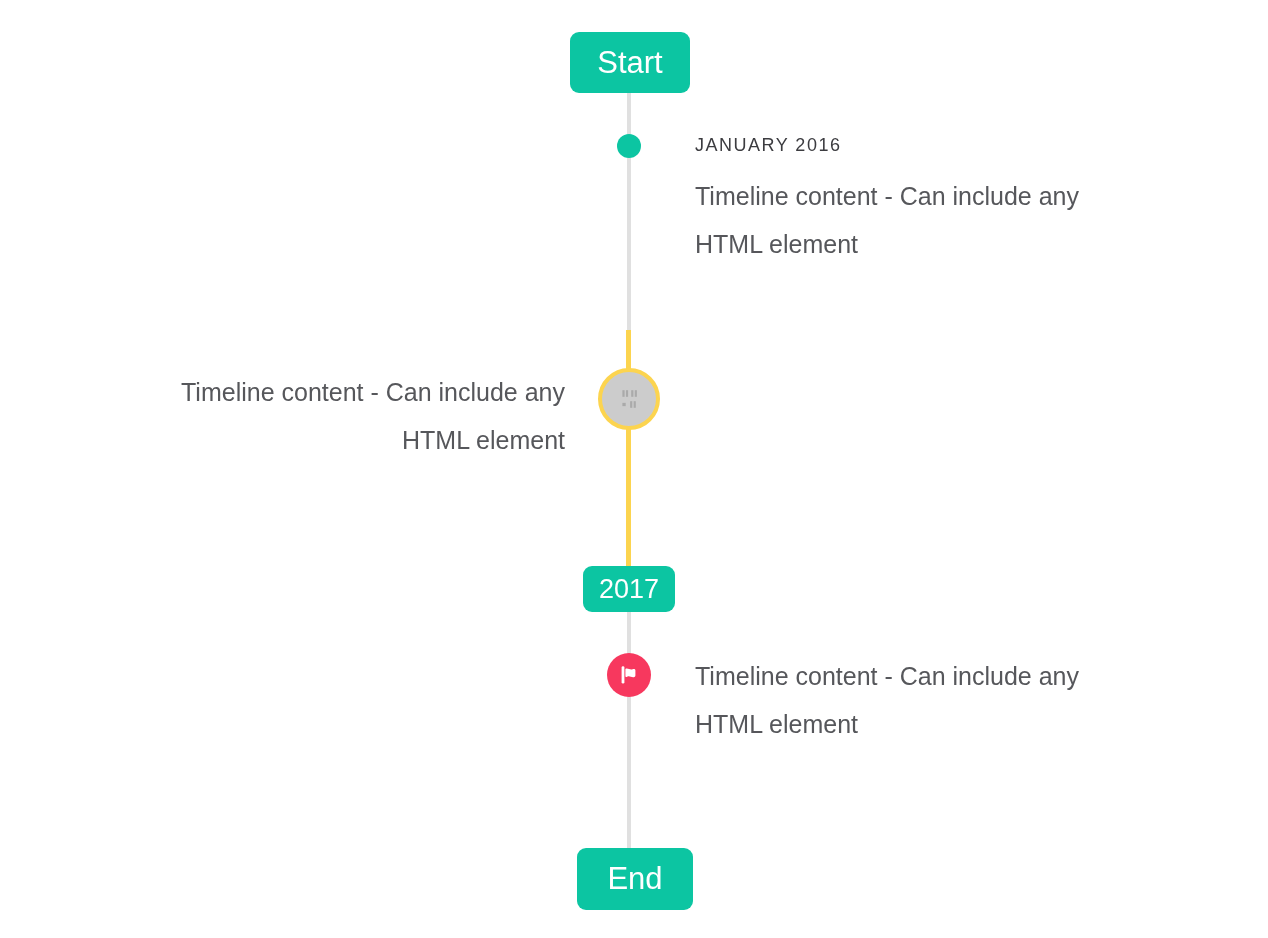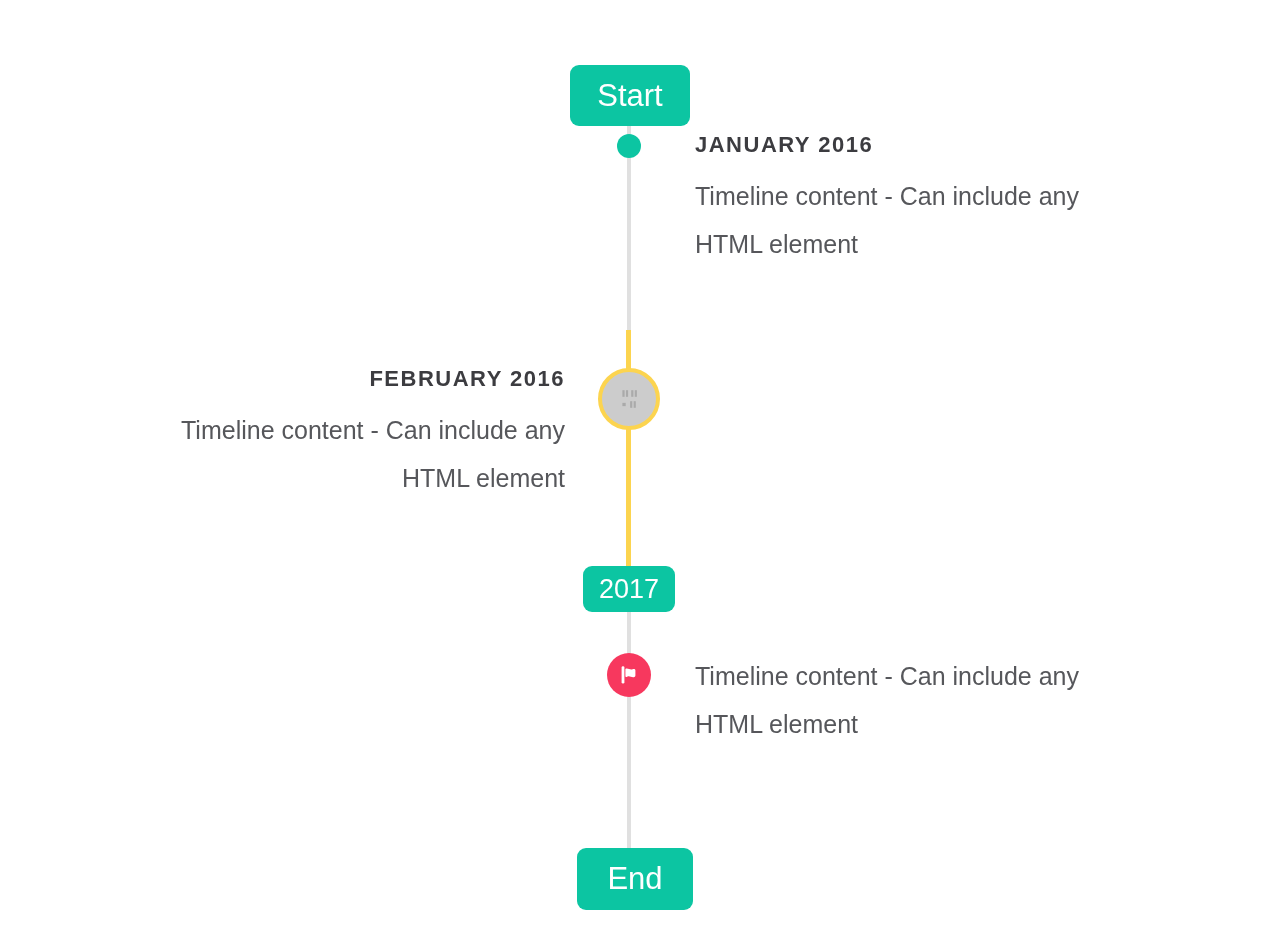--- a/index.html
+++ b/index.html
@@ -43,21 +43,21 @@
     position: absolute;
     background: var(--accent-teal);
     color: #ffffff;
     border-radius: 9px;
     display: flex;
     align-items: center;
     justify-content: center;
     cursor: pointer;
     user-select: none;
   }
-  .badge.start { left: 570px; top: 32px; width: 120px; height: 61px; font-size: 31px; margin-top: 33px; }
+  .badge.start { left: 570px; top: 32px; width: 120px; height: 61px; font-size: 31px; }
   .badge.year  { left: 583px; top: 566px; width: 92px; height: 46px; font-size: 27px; }
   .badge.end   { left: 577px; top: 848px; width: 116px; height: 62px; font-size: 31px; }
   .marker { position: absolute; border-radius: 50%; cursor: pointer; }
   .marker.dot {
     left: 617px; top: 134px;
     width: 24px; height: 24px;
     background: var(--accent-teal);
   }
   .marker.image-circle {
     left: 598px; top: 368px;
@@ -72,22 +72,22 @@
     background: var(--flag-red);
     display: flex; align-items: center; justify-content: center;
   }
   .tl-item { position: absolute; width: 540px; }
   .tl-item.right { left: 695px; text-align: left; }
   .tl-item.left  { left: 25px;  text-align: right; }
   .tl-item.jan { top: 134px; }
   .tl-item.feb { top: 368px; }
   .tl-item.mar { top: 652px; }
   .item-title {
-    font-size: 22px;
-    font-weight: 700;
+    font-size: 18px;
+    font-weight: 400;
     letter-spacing: 1.5px;
     line-height: 22px;
     color: var(--title-text);
     margin-bottom: 16px;
   }
   .item-content {
     font-size: 25px;
     line-height: 48px;
     color: var(--content-text);
   }
@@ -117,21 +117,20 @@
       <rect x="2" y="2" width="2" height="6"></rect>
       <rect x="5.2" y="2" width="2" height="6"></rect>
       <rect x="10" y="2" width="2" height="6"></rect>
       <rect x="13.2" y="2" width="2" height="6"></rect>
       <rect x="2" y="13.5" width="3" height="3"></rect>
       <rect x="9" y="12" width="2" height="6"></rect>
       <rect x="12.2" y="12" width="2" height="6"></rect>
     </svg>
   </div>
   <div class="tl-item left feb">
-    <div class="item-title">FEBRUARY 2016</div>
     <div class="item-content">
       <div>Timeline content - Can include any</div>
       <div>HTML element</div>
     </div>
   </div>
 
   <div class="badge year">2017</div>
 
   <div class="marker flag-circle">
     <svg class="icon-svg" width="24" height="24" viewBox="0 0 24 24" fill="#ffffff">

